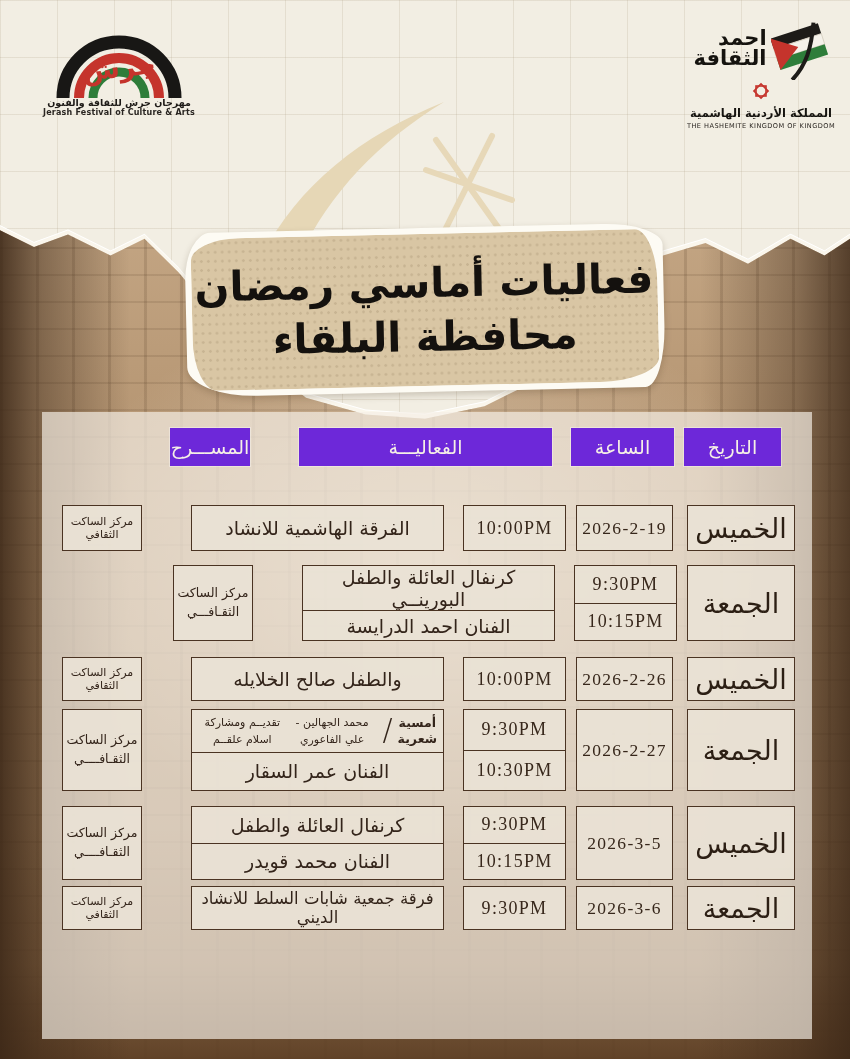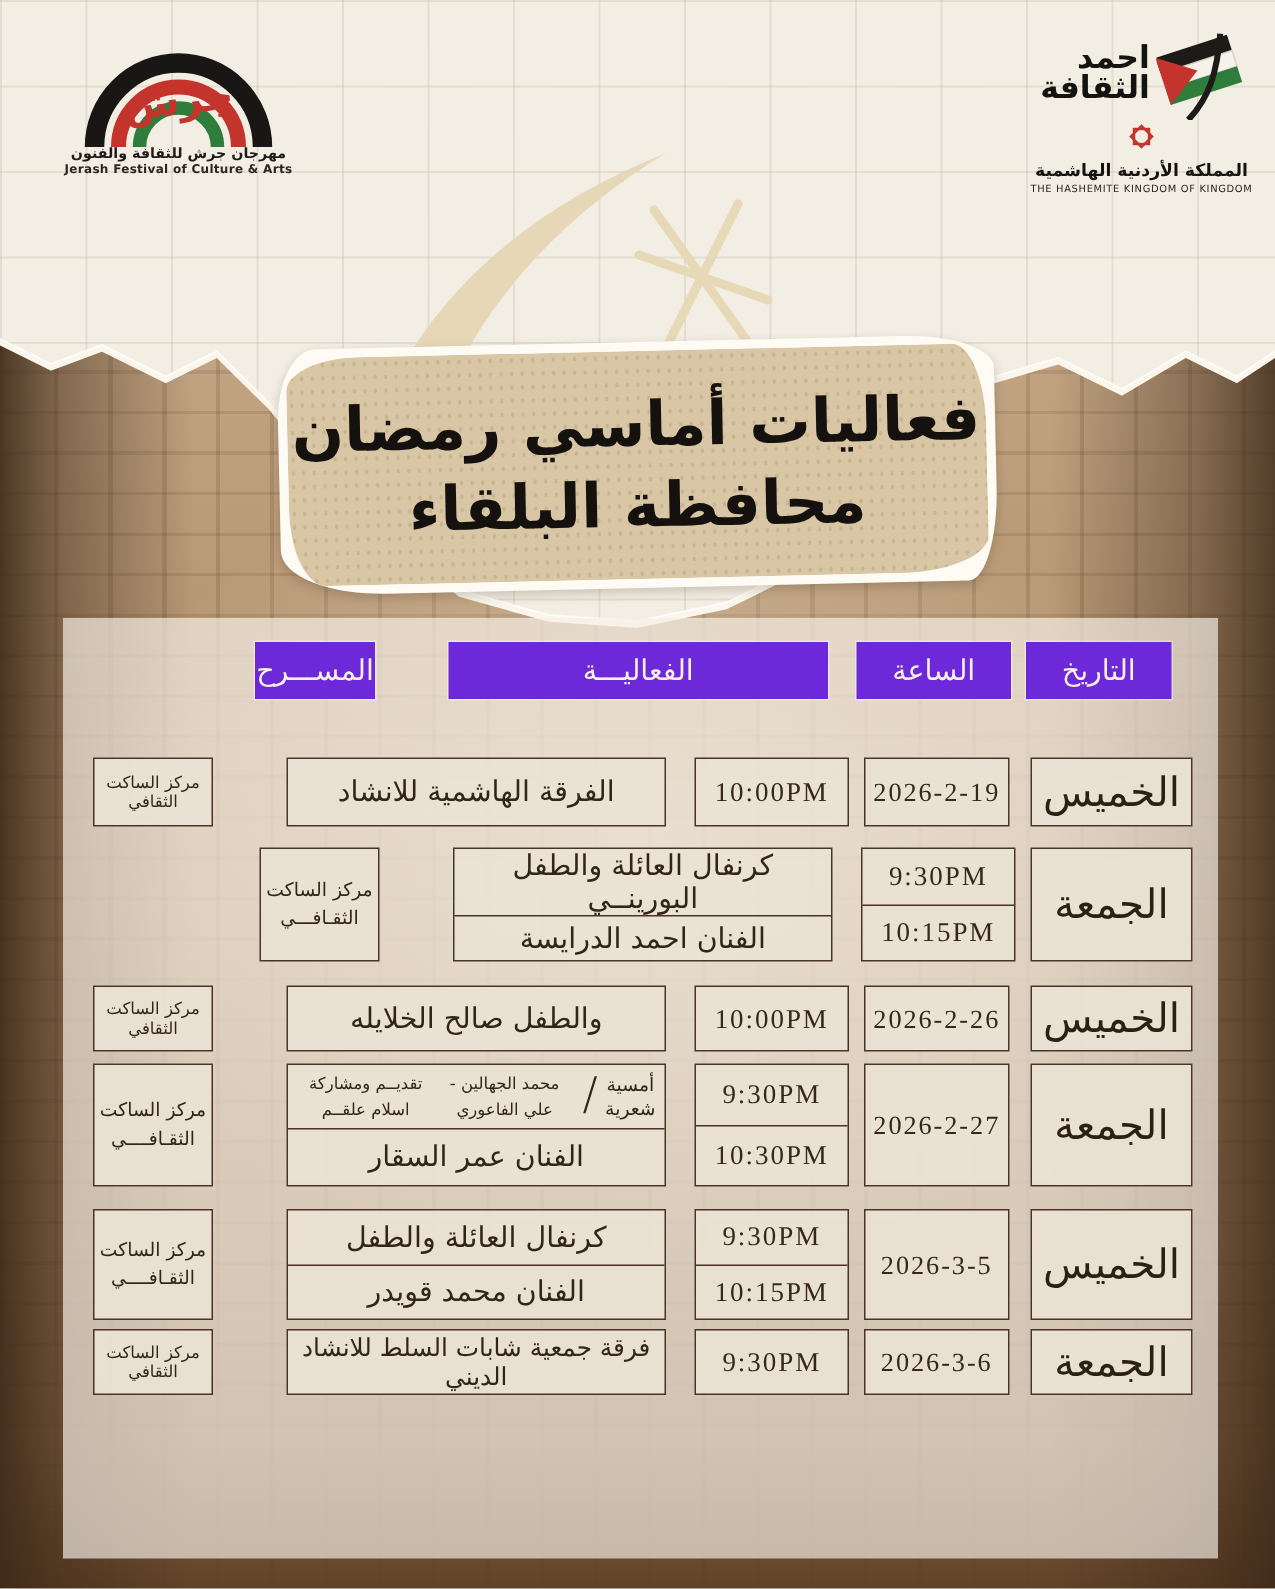--- a/index.html
+++ b/index.html
@@ -74,21 +74,21 @@
   .num{direction:ltr;unicode-bidi:isolate;font-family:"Liberation Serif","DejaVu Serif",serif;
        letter-spacing:1.3px;color:#37271b;}
   .date-t{font-size:17.5px;}
   .time-t{font-size:18px;}
   .event-t{font-size:19px;}
   .venue-one{font-size:11px;}
   .venue-two{display:flex;flex-direction:column;justify-content:center;align-items:center;
              font-size:12.5px;line-height:1.5;}
   .special{display:flex;flex-direction:row;align-items:center;justify-content:center;gap:5px;
            padding:2px 6px;}
-  .sp-label{display:flex;flex-direction:column;font-size:12.5px;font-weight:normal;line-height:1.25;
+  .sp-label{display:flex;flex-direction:column;font-size:12.5px;font-weight:bold;line-height:1.25;
             text-align:center;}
   .sp-slash{font-size:30px;font-weight:300;direction:ltr;unicode-bidi:isolate;
             transform:translateY(-1px);}
   .sp-names{display:flex;flex-direction:row;font-size:11px;line-height:1.55;text-align:center;align-items:flex-end;}
   
   .mt-a{margin-top:39px;height:46px;}
   .mt-b{margin-top:14px;height:76px;}
   .mt-c{margin-top:16px;height:44px;}
   .mt-d{margin-top:8px;height:82px;}
   .mt-e{margin-top:15px;height:74px;}

